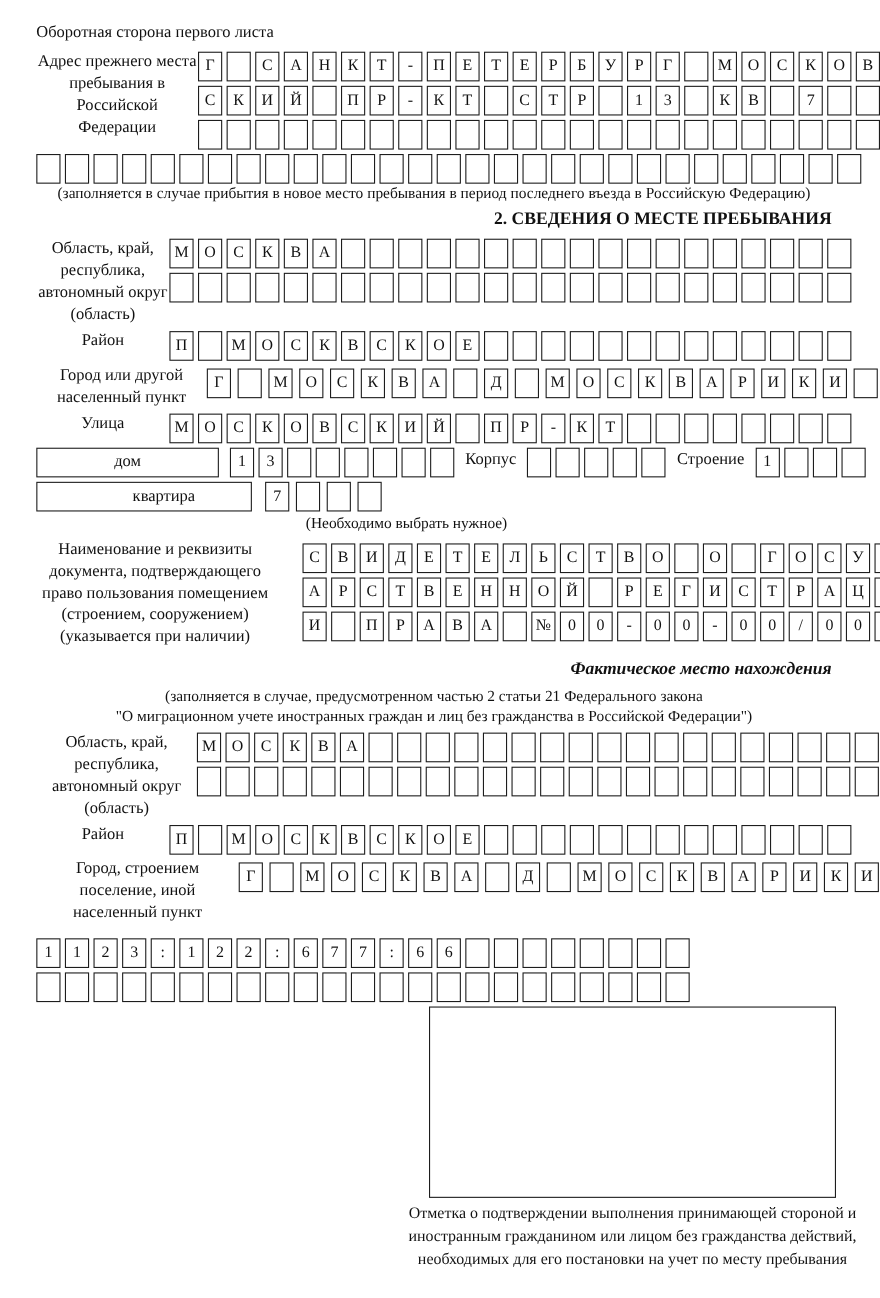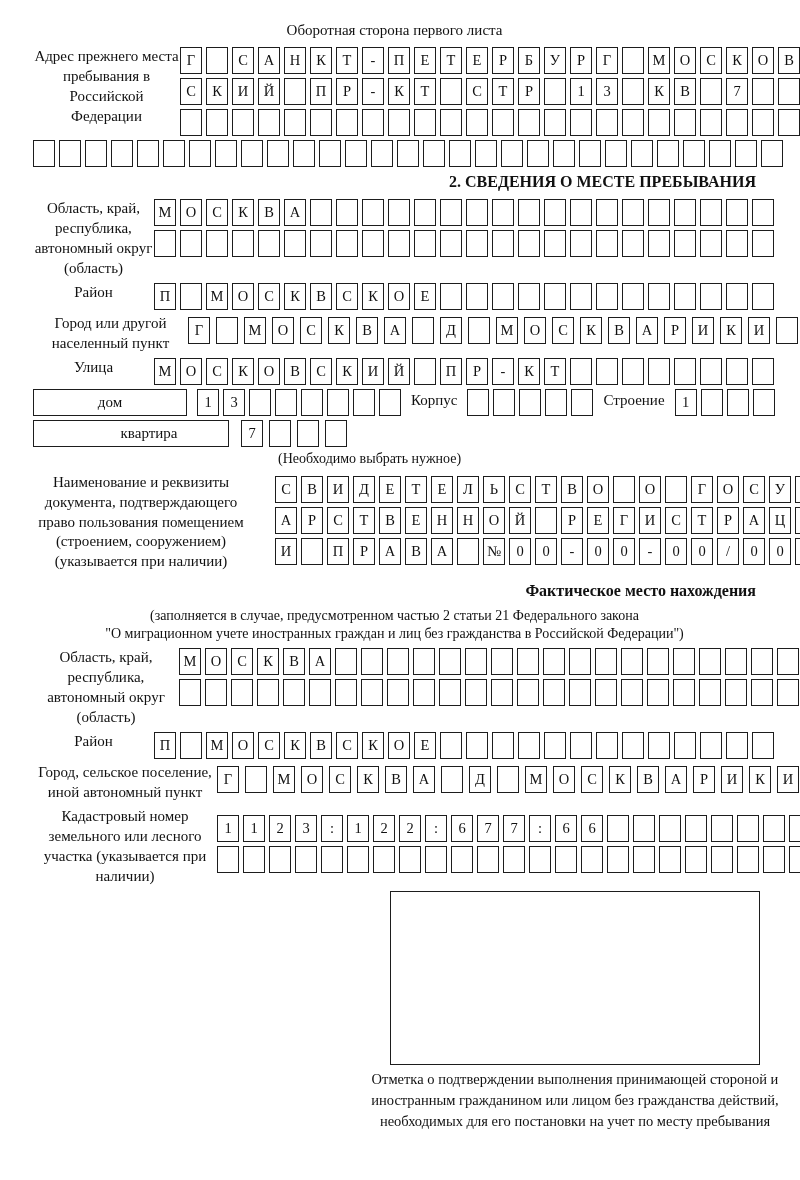--- a/index.html
+++ b/index.html
@@ -1,18 +1,18 @@
 <!DOCTYPE html>
 <html><head>
 <meta charset="utf-8">
 <style>
   html,body{margin:0;padding:0;background:#fff;color:#111;}
   body{width:800px;height:1180px;font-family:"Liberation Serif","DejaVu Serif",serif;font-size:15px;position:relative;overflow:hidden;}
   .sheet{padding:10px 44px 0 33px;}
-  .hdr{ text-align:center;font-size:15px;margin-top:12px;}
+  .hdr{ text-align:left;font-size:15px;margin-top:12px;}
   .row{display:flex;align-items:flex-start;margin-bottom:4px;}
   .label{font-size:15px;line-height:1.33;flex:none;text-align:center;}
   .stack{display:flex;flex-direction:column;gap:4px;}
   .cells{display:flex;gap:4px;flex:none;}
   .cells.sp{gap:6px;}
   .cell{width:20px;height:25px;flex:none;border:1.6px solid #1d1d1d;display:flex;align-items:center;justify-content:center;font-size:14.5px;background:#fff;}
   .widebox{border:1.6px solid #1d1d1d;height:27px;display:flex;align-items:center;justify-content:center;font-size:15px;flex:none;box-sizing:border-box;}
   .note{font-size:14px;margin:2px 0 6px 0;}
   .note.center{text-align:center;}
   .h-bold{font-weight:bold;text-align:right;font-size:16px;margin:6px 0 8px 0;}
@@ -135,20 +135,21 @@
       <span class="cell"></span>
       <span class="cell"></span>
       <span class="cell"></span>
       <span class="cell"></span>
       <span class="cell"></span>
       <span class="cell"></span>
       <span class="cell"></span>
       <span class="cell"></span>
       <span class="cell"></span>
     </div>
+  <div class="note center">(заполняется в случае прибытия в новое место пребывания в период последнего въезда в Российскую Федерацию)</div>
 
   <div class="h-bold">2. СВЕДЕНИЯ О МЕСТЕ ПРЕБЫВАНИЯ</div>
 
   <div class="row">
     <div class="label" style="width:121px;">Область, край, республика, автономный округ (область)</div>
     <div class="stack">
       <div class="cells">
           <span class="cell">М</span>
           <span class="cell">О</span>
           <span class="cell">С</span>
@@ -285,21 +286,21 @@
         <span class="cell"></span>
         <span class="cell"></span>
         <span class="cell"></span>
         <span class="cell"></span>
         <span class="cell"></span>
         <span class="cell"></span>
       </div>
   </div>
 
   <div class="row mt2">
-    <div class="widebox" style="width:154px;">дом</div>
+    <div class="widebox" style="width:166px;">дом</div>
     <div class="cells" style="margin-left:10px;">
         <span class="cell">1</span>
         <span class="cell">3</span>
         <span class="cell"></span>
         <span class="cell"></span>
         <span class="cell"></span>
         <span class="cell"></span>
         <span class="cell"></span>
         <span class="cell"></span>
       </div>
@@ -400,21 +401,21 @@
           <span class="cell">0</span>
           <span class="cell">0</span>
           <span class="cell">/</span>
           <span class="cell">0</span>
           <span class="cell">0</span>
           <span class="cell">0</span>
         </div>
     </div>
   </div>
 
-  <div class="h-bold" style="margin-top:10px;">Фактическое место нахождения</div>
+  <div class="h-bold" style="margin-top:10px;font-style:italic;">Фактическое место нахождения</div>
   <div class="note center" style="margin-bottom:0;">(заполняется в случае, предусмотренном частью 2 статьи 21 Федерального закона</div>
   <div class="note center">"О миграционном учете иностранных граждан и лиц без гражданства в Российской Федерации")</div>
 
   <div class="row">
     <div class="label" style="width:146px;">Область, край, республика, автономный округ (область)</div>
     <div class="stack">
       <div class="cells">
           <span class="cell">М</span>
           <span class="cell">О</span>
           <span class="cell">С</span>
@@ -493,21 +494,21 @@
         <span class="cell"></span>
         <span class="cell"></span>
         <span class="cell"></span>
         <span class="cell"></span>
         <span class="cell"></span>
         <span class="cell"></span>
       </div>
   </div>
 
   <div class="row">
-    <div class="label" style="width:184px;">Город, сельское поселение, иной автономный пункт</div>
+    <div class="label" style="width:184px;">Город, строением поселение, иной населенный пункт</div>
     <div class="cells sp" style="padding-top:3px;">
         <span class="cell">Г</span>
         <span class="cell"></span>
         <span class="cell">М</span>
         <span class="cell">О</span>
         <span class="cell">С</span>
         <span class="cell">К</span>
         <span class="cell">В</span>
         <span class="cell">А</span>
         <span class="cell"></span>
@@ -520,21 +521,20 @@
         <span class="cell">В</span>
         <span class="cell">А</span>
         <span class="cell">Р</span>
         <span class="cell">И</span>
         <span class="cell">К</span>
         <span class="cell">И</span>
       </div>
   </div>
 
   <div class="row">
-    <div class="label" style="width:184px;">Кадастровый номер земельного или лесного участка (указывается при наличии)</div>
     <div class="stack" style="padding-top:8px;">
       <div class="cells">
           <span class="cell">1</span>
           <span class="cell">1</span>
           <span class="cell">2</span>
           <span class="cell">3</span>
           <span class="cell">:</span>
           <span class="cell">1</span>
           <span class="cell">2</span>
           <span class="cell">2</span>

